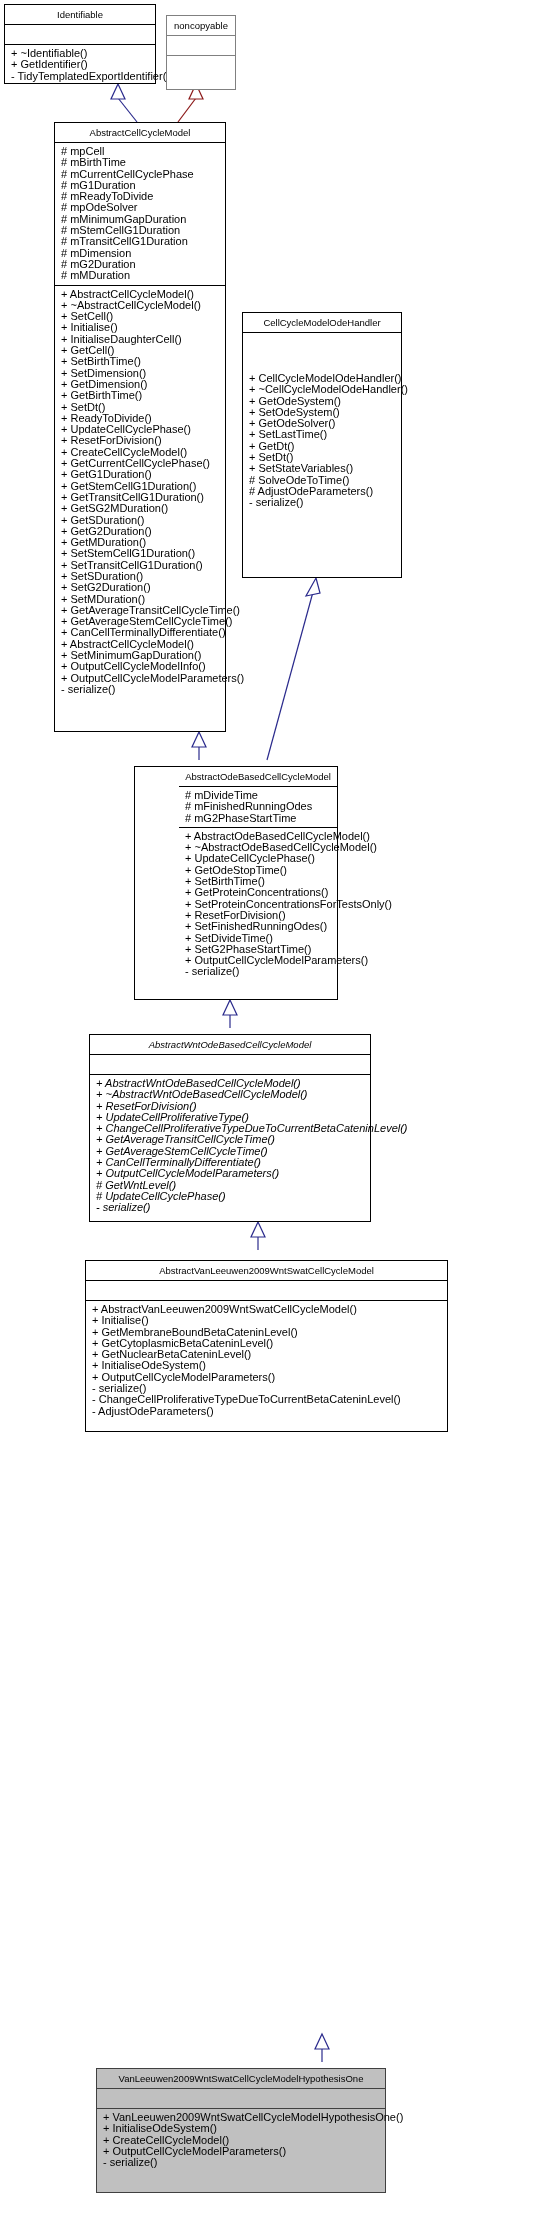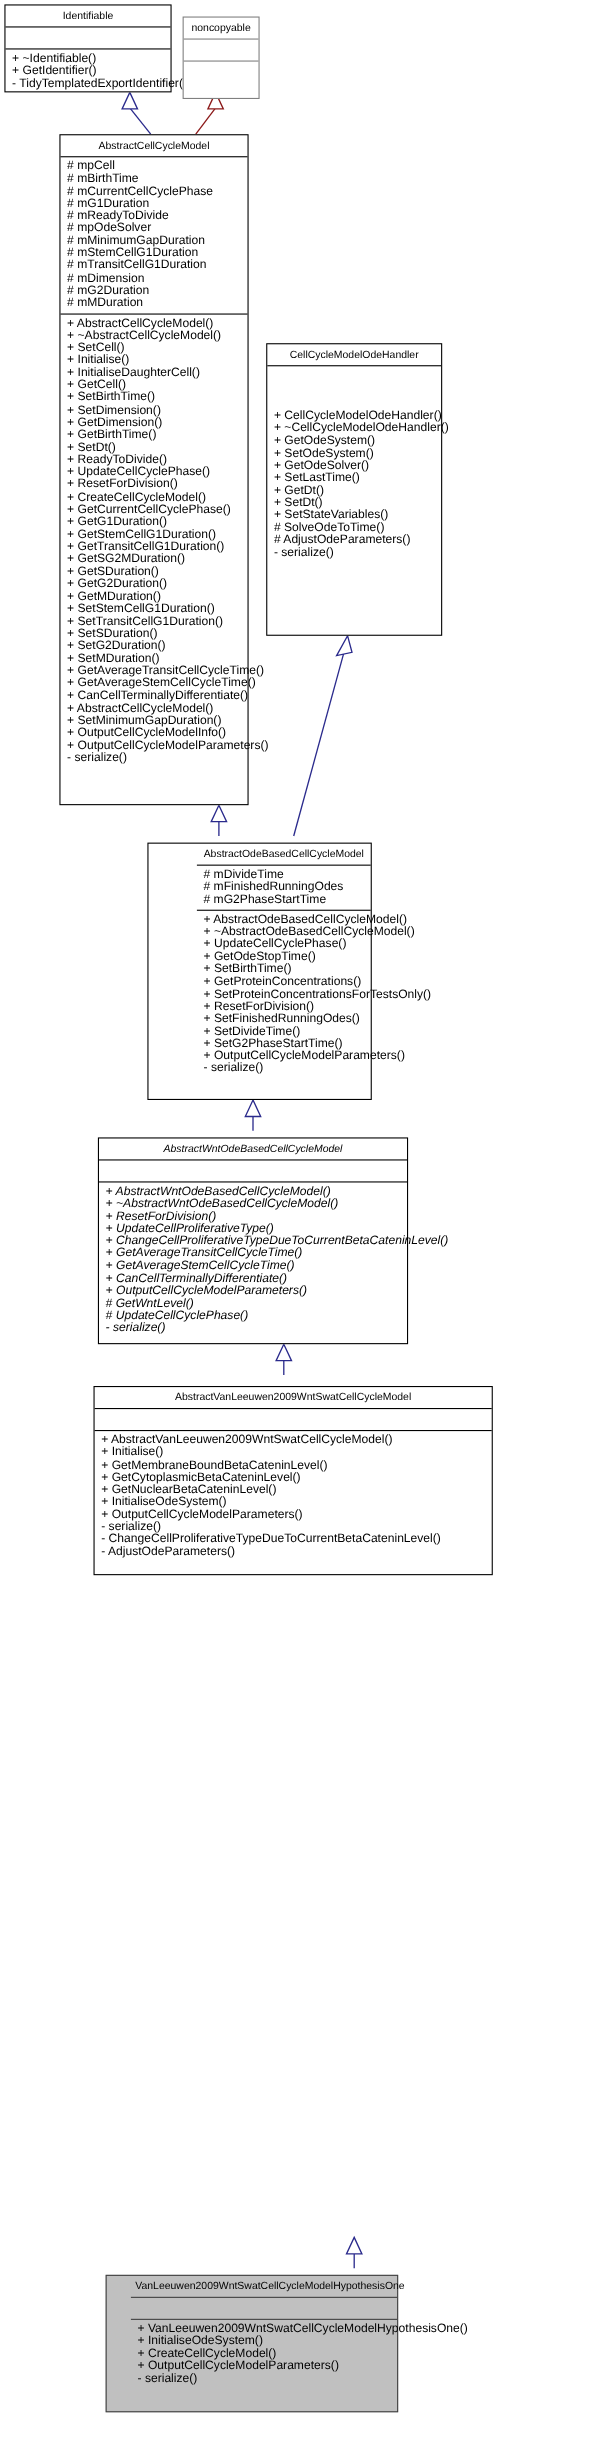--- a/index.html
+++ b/index.html
@@ -261,21 +261,21 @@
       <span class="uml-row">+ GetCytoplasmicBetaCateninLevel()</span>
       <span class="uml-row">+ GetNuclearBetaCateninLevel()</span>
       <span class="uml-row">+ InitialiseOdeSystem()</span>
       <span class="uml-row">+ OutputCellCycleModelParameters()</span>
       <span class="uml-row">- serialize()</span>
       <span class="uml-row">- ChangeCellProliferativeTypeDueToCurrentBetaCateninLevel()</span>
       <span class="uml-row">- AdjustOdeParameters()</span>
     </div>
   </div>
 
-  <div class="uml-box highlight" style="left:96px; top:2068px; width:266px; height:125px;padding-left:22px;">
+  <div class="uml-box highlight" style="left:96px; top:2068px; width:290px; height:125px;">
     <div class="uml-title">VanLeeuwen2009WntSwatCellCycleModelHypothesisOne</div>
     <div class="uml-section bordered empty"></div>
     <div class="uml-section">
       <span class="uml-row">+ VanLeeuwen2009WntSwatCellCycleModelHypothesisOne()</span>
       <span class="uml-row">+ InitialiseOdeSystem()</span>
       <span class="uml-row">+ CreateCellCycleModel()</span>
       <span class="uml-row">+ OutputCellCycleModelParameters()</span>
       <span class="uml-row">- serialize()</span>
     </div>
   </div>

